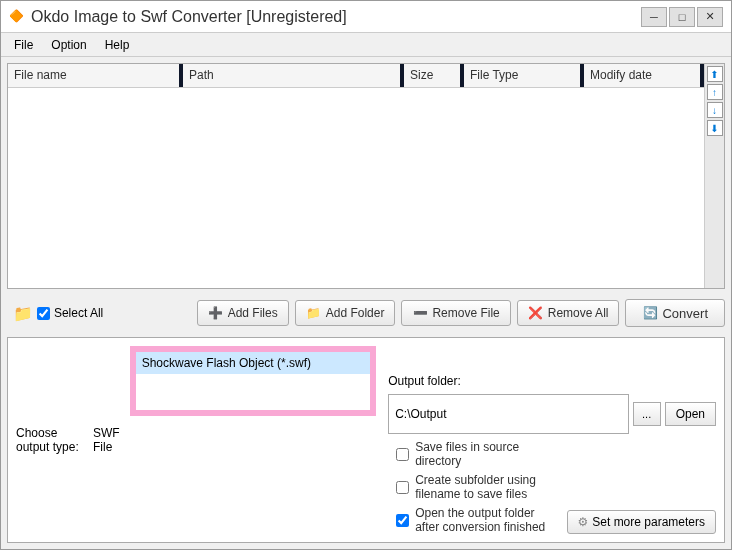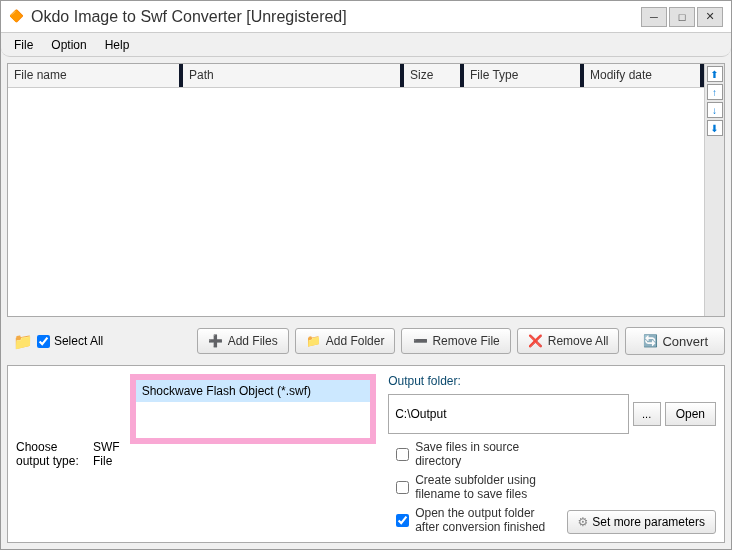--- a/index.html
+++ b/index.html
@@ -58,21 +58,20 @@
       color: #333;
     }
     .menu-bar {
       display: flex;
       gap: 0;
       padding: 2px 4px;
       background: #f0f0f0;
       border-bottom: 1px solid #ccc;
       height: 24px;
       align-items: center;
-      border-radius: 9px;
     }
     .menu-item {
       padding: 2px 8px;
       cursor: pointer;
       border: 1px solid transparent;
       font-size: 12px;
       color: #000;
     }
     .content-area {
       flex: 1;
@@ -363,21 +362,21 @@
         <div style="display:flex; align-items:center; gap:6px;">
           <span>Choose output type:</span>
           <span style="font-weight:normal;">SWF File</span>
         </div>
         <div class="output-type-list">
           <div class="output-type-item">Shockwave Flash Object (*.swf)</div>
         </div>
       </div>
 
       <div class="folder-and-params">
-        <div style="font-size:12px; color:#0c4a6e;">Output folder:</div>
+        <div style="font-size:12px; color:#000000;margin-top:28px;">Output folder:</div>
         <div class="output-folder-row">
           <input type="text" class="output-path-input" value="C:\Output" style="">
           <button class="browse-btn">...</button>
           <button class="open-btn">Open</button>
         </div>
 
         <div class="options-and-params-row">
           <div class="checkboxes-col">
             <div class="checkbox-row">
               <input type="checkbox" style="">

